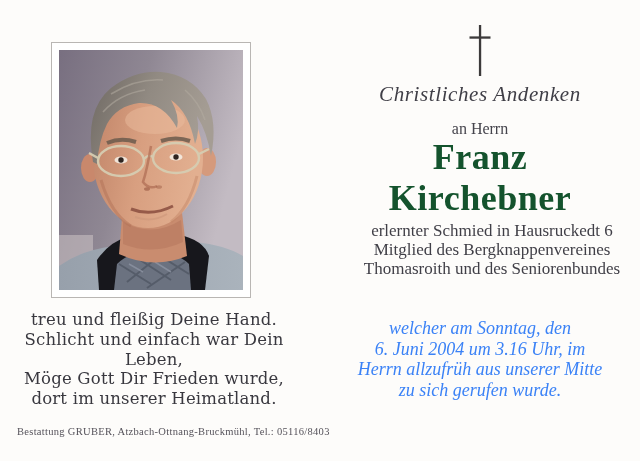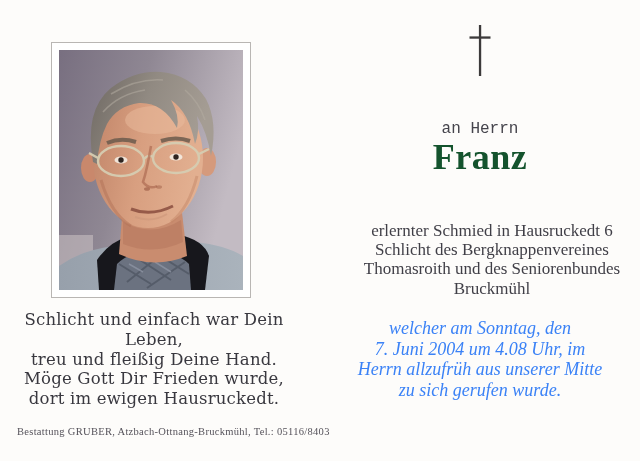--- a/index.html
+++ b/index.html
@@ -89,21 +89,20 @@
     letter-spacing: 0.6px;
     color: #3f3e46;
   }
   .salutation {
     position: absolute;
     top: 120px;
     left: 0;
     width: 100%;
     font-size: 16px;
     color: #45444c;
-    font-family: Liberation Mono, monospace;
   }
   .name-block {
     position: absolute;
     top: 137px;
     left: 0;
     width: 100%;
     font-size: 36px;
     font-weight: bold;
     line-height: 41px;
     letter-spacing: 0.5px;
@@ -206,52 +205,53 @@
       <path d="M92 96 Q88 120 84 132 Q90 140 98 136" stroke="#b06f55" stroke-width="2.5" fill="none" opacity="0.75"></path>
       <ellipse cx="88" cy="139" rx="3" ry="1.8" fill="#a05f48" opacity="0.7"></ellipse>
       <ellipse cx="100" cy="137" rx="3" ry="1.8" fill="#a05f48" opacity="0.5"></ellipse>
 
       <path d="M72 159 Q92 167 114 156" stroke="#8e5242" stroke-width="3" fill="none" opacity="0.9"></path>
       <path d="M76 167 Q93 173 108 164" stroke="#cf997c" stroke-width="2" fill="none" opacity="0.7"></path>
     </svg>
   </div>
 
   <div class="poem">
+    <div>treu und fleißig Deine Hand.</div>
     <div>Schlicht und einfach war Dein Leben,</div>
-    <div>treu und fleißig Deine Hand.</div>
     <div>Möge Gott Dir Frieden wurde,</div>
-    <div>dort im ewigen Hausruckedt.</div>
+    <div>dort im unserer Heimatland.</div>
   </div>
 
   <div class="funeral-line">Bestattung GRUBER, Atzbach-Ottnang-Bruckmühl, Tel.: 05116/8403</div>
 
   <div class="right-col">
 
     <div class="cross-wrap">
       <svg viewBox="0 0 24 53" aria-hidden="true">
         <rect x="10.9" y="1" width="2.3" height="51" fill="#3c3a3a"></rect>
         <rect x="1.5" y="12.4" width="21" height="2.3" fill="#3c3a3a"></rect>
       </svg>
     </div>
 
+    <div class="heading">Christliches Andenken</div>
 
     <div class="salutation">an Herrn</div>
 
     <div class="name-block">
       <div>Franz</div>
+      <div>Kirchebner</div>
     </div>
 
     <div class="bio-block">
       <div>erlernter Schmied in Hausruckedt 6</div>
-      <div>Schlicht des Bergknappenvereines</div>
+      <div>Mitglied des Bergknappenvereines</div>
       <div>Thomasroith und des Seniorenbundes</div>
-      <div>Bruckmühl</div>
     </div>
 
     <div class="death-block">
       <div>welcher am Sonntag, den</div>
-      <div>7. Juni 2004 um 4.08 Uhr, im</div>
+      <div>6. Juni 2004 um 3.16 Uhr, im</div>
       <div>Herrn allzufrüh aus unserer Mitte</div>
       <div>zu sich gerufen wurde.</div>
     </div>
 
   </div>
 </div>
 
 </body></html>

